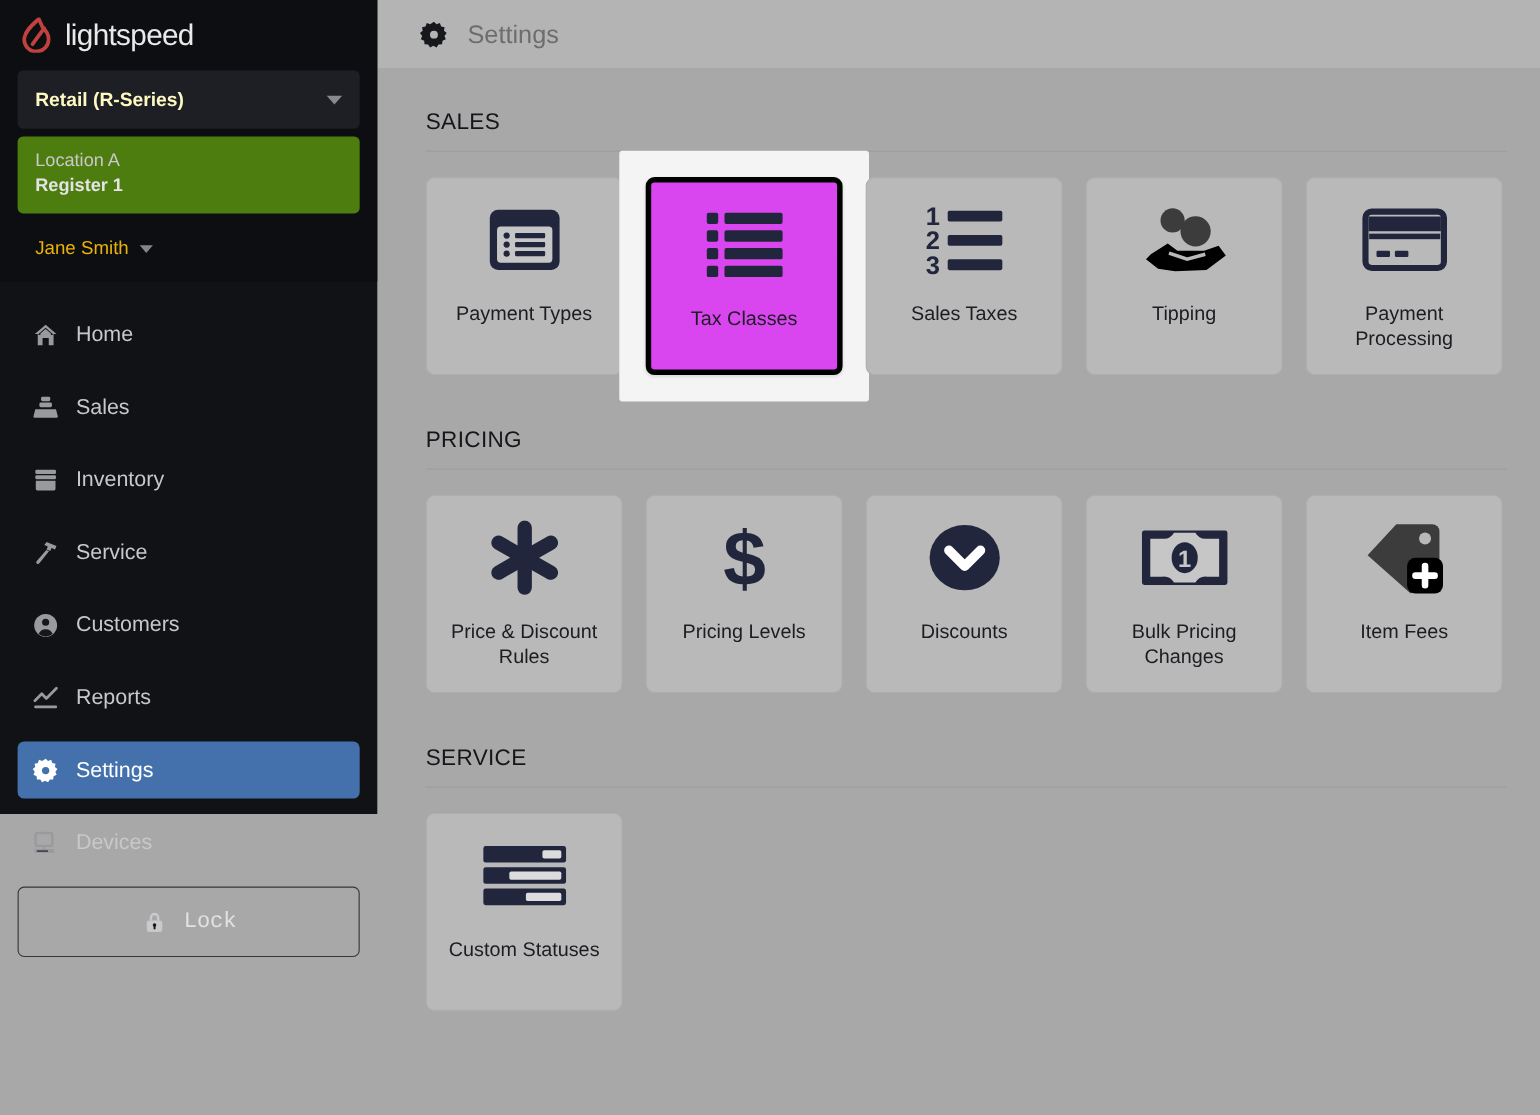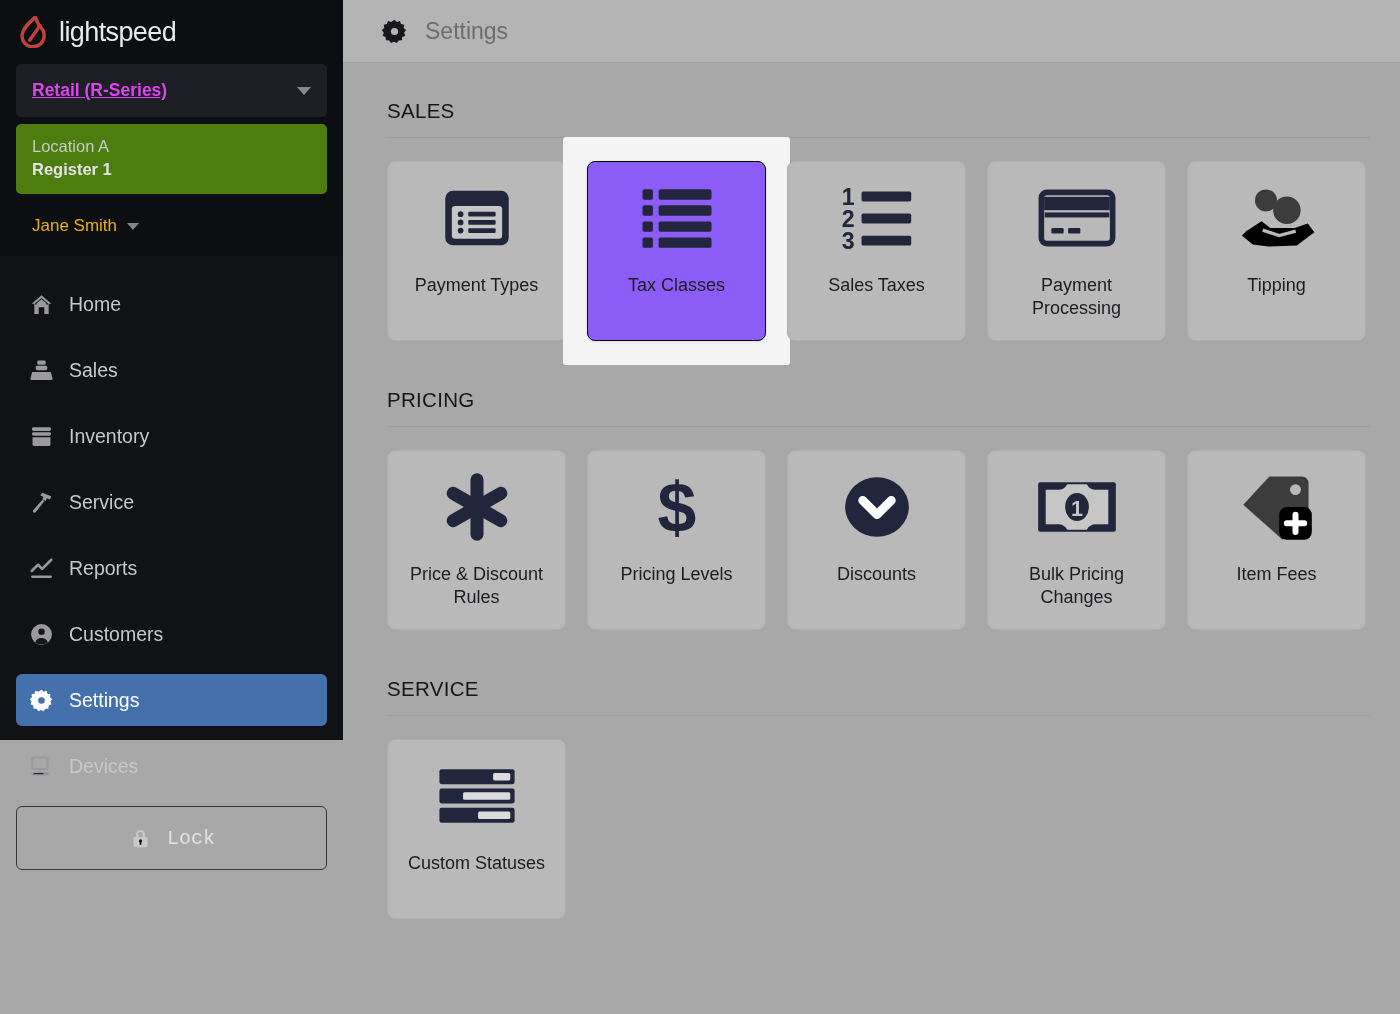--- a/index.html
+++ b/index.html
@@ -28,21 +28,21 @@
   .logo-word {
     color:#e9e9ea; font-size:27px; letter-spacing:-.6px;
     font-weight:400;
   }
   .picker {
     background:#1d1f24; border-radius:5px;
     height:53px; display:flex; align-items:center;
     padding:0 16px; justify-content:space-between;
     margin-bottom:7px;
   }
-  .picker-label { color:#d946ef; font-size:17.5px; font-weight:700;text-decoration:underline; }
+  .picker-label { color:#fef9c3; font-size:17.5px; font-weight:700; }
   .caret { width:0;height:0;border-left:7px solid transparent;border-right:7px solid transparent;border-top:8px solid #8a8a8e; }
   .locbox {
     background:#4d7c0f; border-radius:5px;
     padding:13px 16px 15px;
   }
   .loc-a { color:#c9c9cc; font-size:16.5px; margin-bottom:4px; }
   .loc-b { color:#e4e4e6; font-size:16.5px; font-weight:700; }
   .userrow {
     display:flex; align-items:center; gap:10px;
     padding:22px 4px 6px 16px;
@@ -115,21 +115,21 @@
   }
   .tile-wrap.selected .halo {
     position:absolute;
     left:-24px; top:-24px;
     width:227px; height:228px;
     background:#f4f4f4; border-radius:3px;
     z-index:0;
   }
   .tile-wrap.selected .tile {
     position:relative; z-index:1;
-    background:#8b5cf6; border:1px solid #000000;
+    background:#d946ef; border:5px solid #000000;
     box-shadow:0 1px 3px rgba(0,0,0,.10);
   }
 
   svg { display:block; }
 </style>
 </head>
 <body>
 
 <div class="sidebar">
 
@@ -202,36 +202,36 @@
           <path d="M12.8 2.6 L21.4 6.1 l-1.2 3.1 -3.1-1.3 -1.1 2.6 -3.2-1.4 1.1-2.6 -3.1-1.3 z"></path>
           <path d="M12.6 9.6 L14.9 10.6 L6.5 21.2 a1.5 1.5 0 0 1-2.4-1.8 z"></path>
         </svg>
       </span>
       <span class="nav-label">Service</span>
     </div>
 
     <div class="nav-item">
       <span class="nav-ico">
         <svg viewBox="0 0 24 24" width="25" height="25">
-          <path d="M2.6 14.4 L8.6 8.4 L12.6 12.4 L21.4 3.6" fill="none" stroke="#9a9a9e" stroke-width="2.4" stroke-linecap="round" stroke-linejoin="round"></path>
-          <rect x="2" y="18.6" width="20" height="2.4" rx="1.1" fill="#9a9a9e"></rect>
-        </svg>
-      </span>
-      <span class="nav-label">Reports</span>
-    </div>
-
-    <div class="nav-item">
-      <span class="nav-ico">
-        <svg viewBox="0 0 24 24" width="25" height="25">
           <circle cx="12" cy="12" r="10" fill="#9a9a9e"></circle>
           <circle cx="12" cy="9.3" r="3.1" fill="#16171b"></circle>
           <path d="M5.9 19.6 a6.5 6.5 0 0 1 12.2 0 a10 10 0 0 1-12.2 0 z" fill="#16171b"></path>
         </svg>
       </span>
       <span class="nav-label">Customers</span>
+    </div>
+
+    <div class="nav-item">
+      <span class="nav-ico">
+        <svg viewBox="0 0 24 24" width="25" height="25">
+          <path d="M2.6 14.4 L8.6 8.4 L12.6 12.4 L21.4 3.6" fill="none" stroke="#9a9a9e" stroke-width="2.4" stroke-linecap="round" stroke-linejoin="round"></path>
+          <rect x="2" y="18.6" width="20" height="2.4" rx="1.1" fill="#9a9a9e"></rect>
+        </svg>
+      </span>
+      <span class="nav-label">Reports</span>
     </div>
 
     <div class="nav-item active">
       <span class="nav-ico">
         <svg viewBox="0 0 24 24" width="25" height="25" fill="#ffffff">
           <path d="M12 1.6 l2.1 2.0 2.7-1.0 1.0 2.8 2.8 0.6 -0.5 2.9 2.2 1.8 -1.8 2.3 1.1 2.7 -2.7 1.2 -0.3 2.9 -2.9 0.1 -1.6 2.4 -2.6-1.3 -2.6 1.3 -1.6-2.4 -2.9-0.1 -0.3-2.9 -2.7-1.2 1.1-2.7 -1.8-2.3 2.2-1.8 -0.5-2.9 2.8-0.6 1.0-2.8 2.7 1.0 z"></path>
           <circle cx="12" cy="12" r="3.2" fill="#4471ab"></circle>
         </svg>
       </span>
       <span class="nav-label">Settings</span>
@@ -333,43 +333,43 @@
                 <rect x="20" y="45" width="45" height="9" rx="1.5" fill="#22263c"></rect>
               </svg>
             </div>
             <div class="tile-label">Sales Taxes</div>
           </div>
         </div>
 
         <div class="tile-wrap">
           <div class="tile">
             <div class="tile-icon">
+              <svg viewBox="0 0 72 60" width="80" height="66">
+                <circle cx="26" cy="14" r="10" fill="#3c3c3c"></circle>
+                <circle cx="45" cy="23" r="12.5" fill="#3c3c3c"></circle>
+                <path d="M8 42 L22 33 L30 39 L52 39 L64 35 L70 43 L54 55 L28 56 L14 54 L4 46 z" fill="#000000"></path>
+                <path d="M23 41 L38 46 L53 42" fill="none" stroke="#b9b9b9" stroke-width="3"></path>
+              </svg>
+            </div>
+            <div class="tile-label">Tipping</div>
+          </div>
+        </div>
+
+        <div class="tile-wrap">
+          <div class="tile">
+            <div class="tile-icon">
               <svg viewBox="0 0 70 52" width="78" height="58">
                 <rect x="3" y="3" width="64" height="46" rx="5" fill="none" stroke="#22263c" stroke-width="5"></rect>
                 <rect x="5.5" y="7" width="59" height="12" fill="#22263c"></rect>
                 <rect x="6" y="21" width="58" height="4.5" fill="#22263c"></rect>
                 <rect x="12" y="35" width="11" height="5" rx="1" fill="#22263c"></rect>
                 <rect x="27" y="35" width="11" height="5" rx="1" fill="#22263c"></rect>
               </svg>
             </div>
             <div class="tile-label">Payment Processing</div>
-          </div>
-        </div>
-
-        <div class="tile-wrap">
-          <div class="tile">
-            <div class="tile-icon">
-              <svg viewBox="0 0 72 60" width="80" height="66">
-                <circle cx="26" cy="14" r="10" fill="#3c3c3c"></circle>
-                <circle cx="45" cy="23" r="12.5" fill="#3c3c3c"></circle>
-                <path d="M8 42 L22 33 L30 39 L52 39 L64 35 L70 43 L54 55 L28 56 L14 54 L4 46 z" fill="#000000"></path>
-                <path d="M23 41 L38 46 L53 42" fill="none" stroke="#b9b9b9" stroke-width="3"></path>
-              </svg>
-            </div>
-            <div class="tile-label">Tipping</div>
           </div>
         </div>
 
       </div>
     </div>
 
     <div class="section" style="margin-top:47px;">
       <div class="sec-title">PRICING</div>
       <div class="sec-rule"></div>
       <div class="tile-row">

